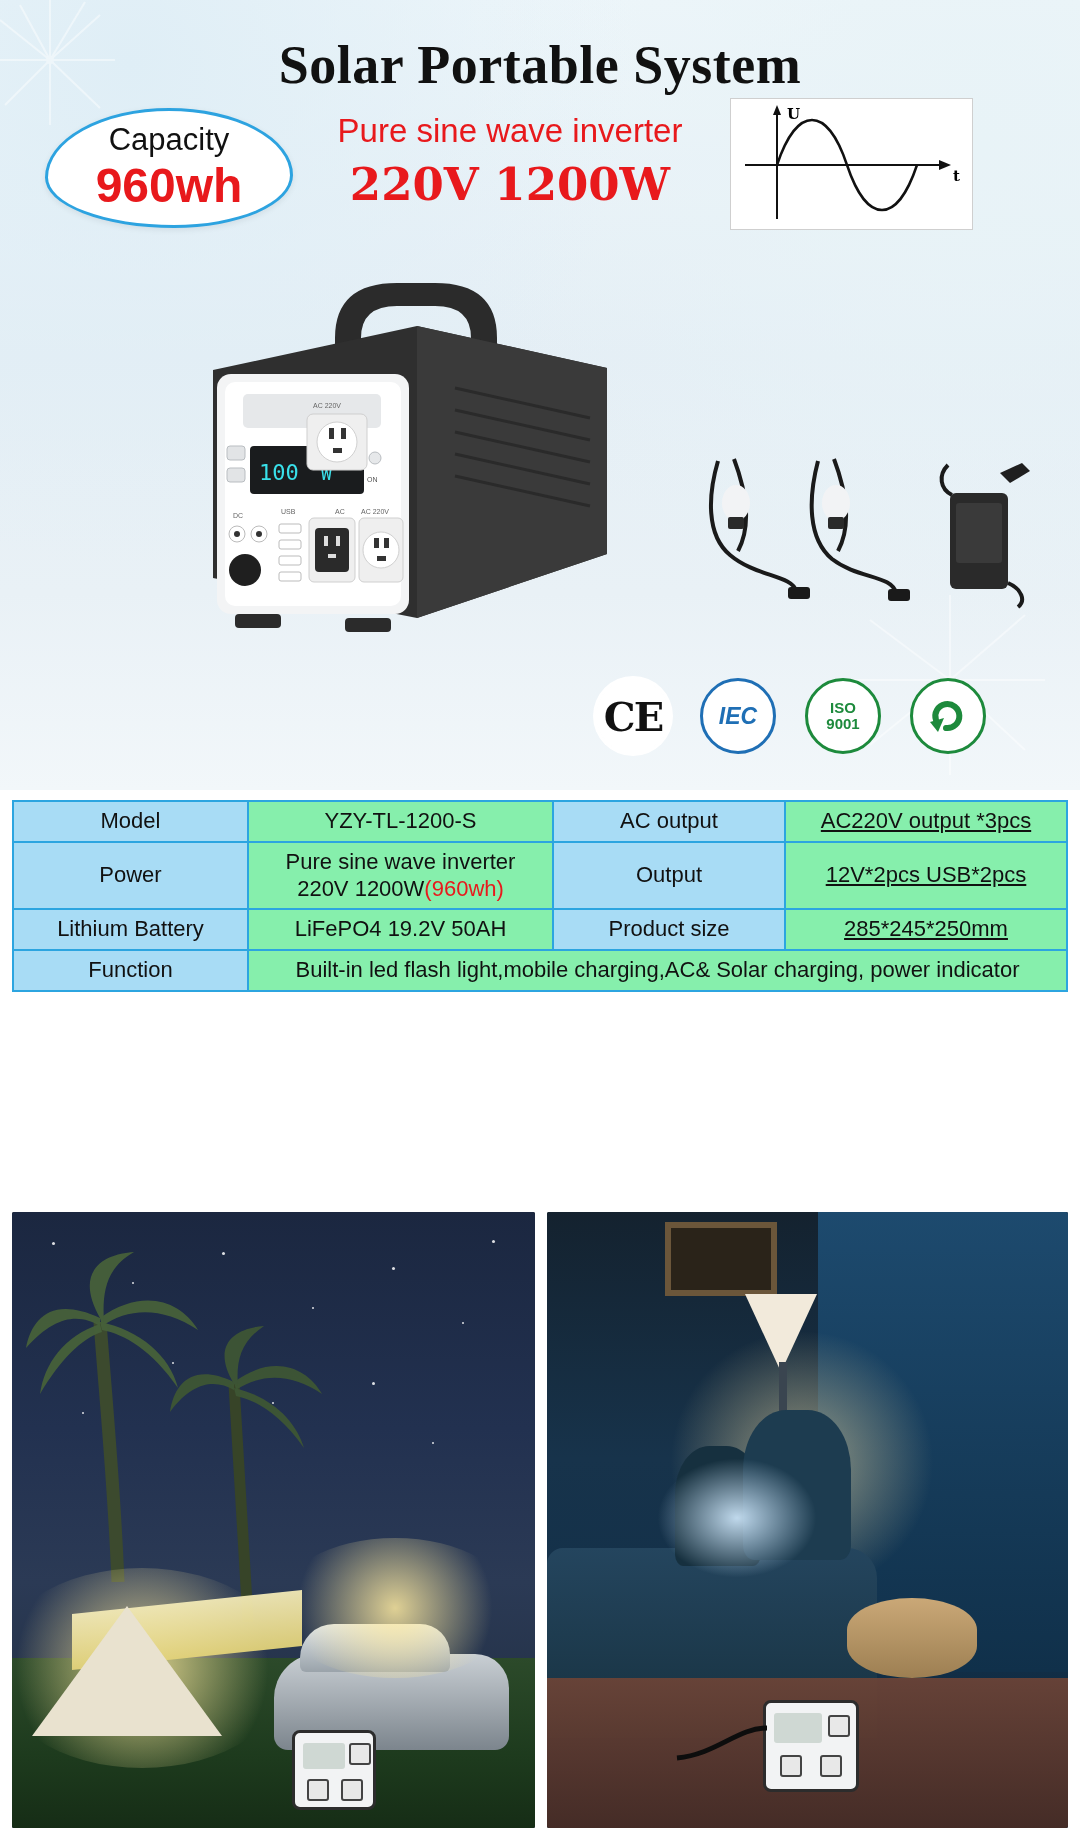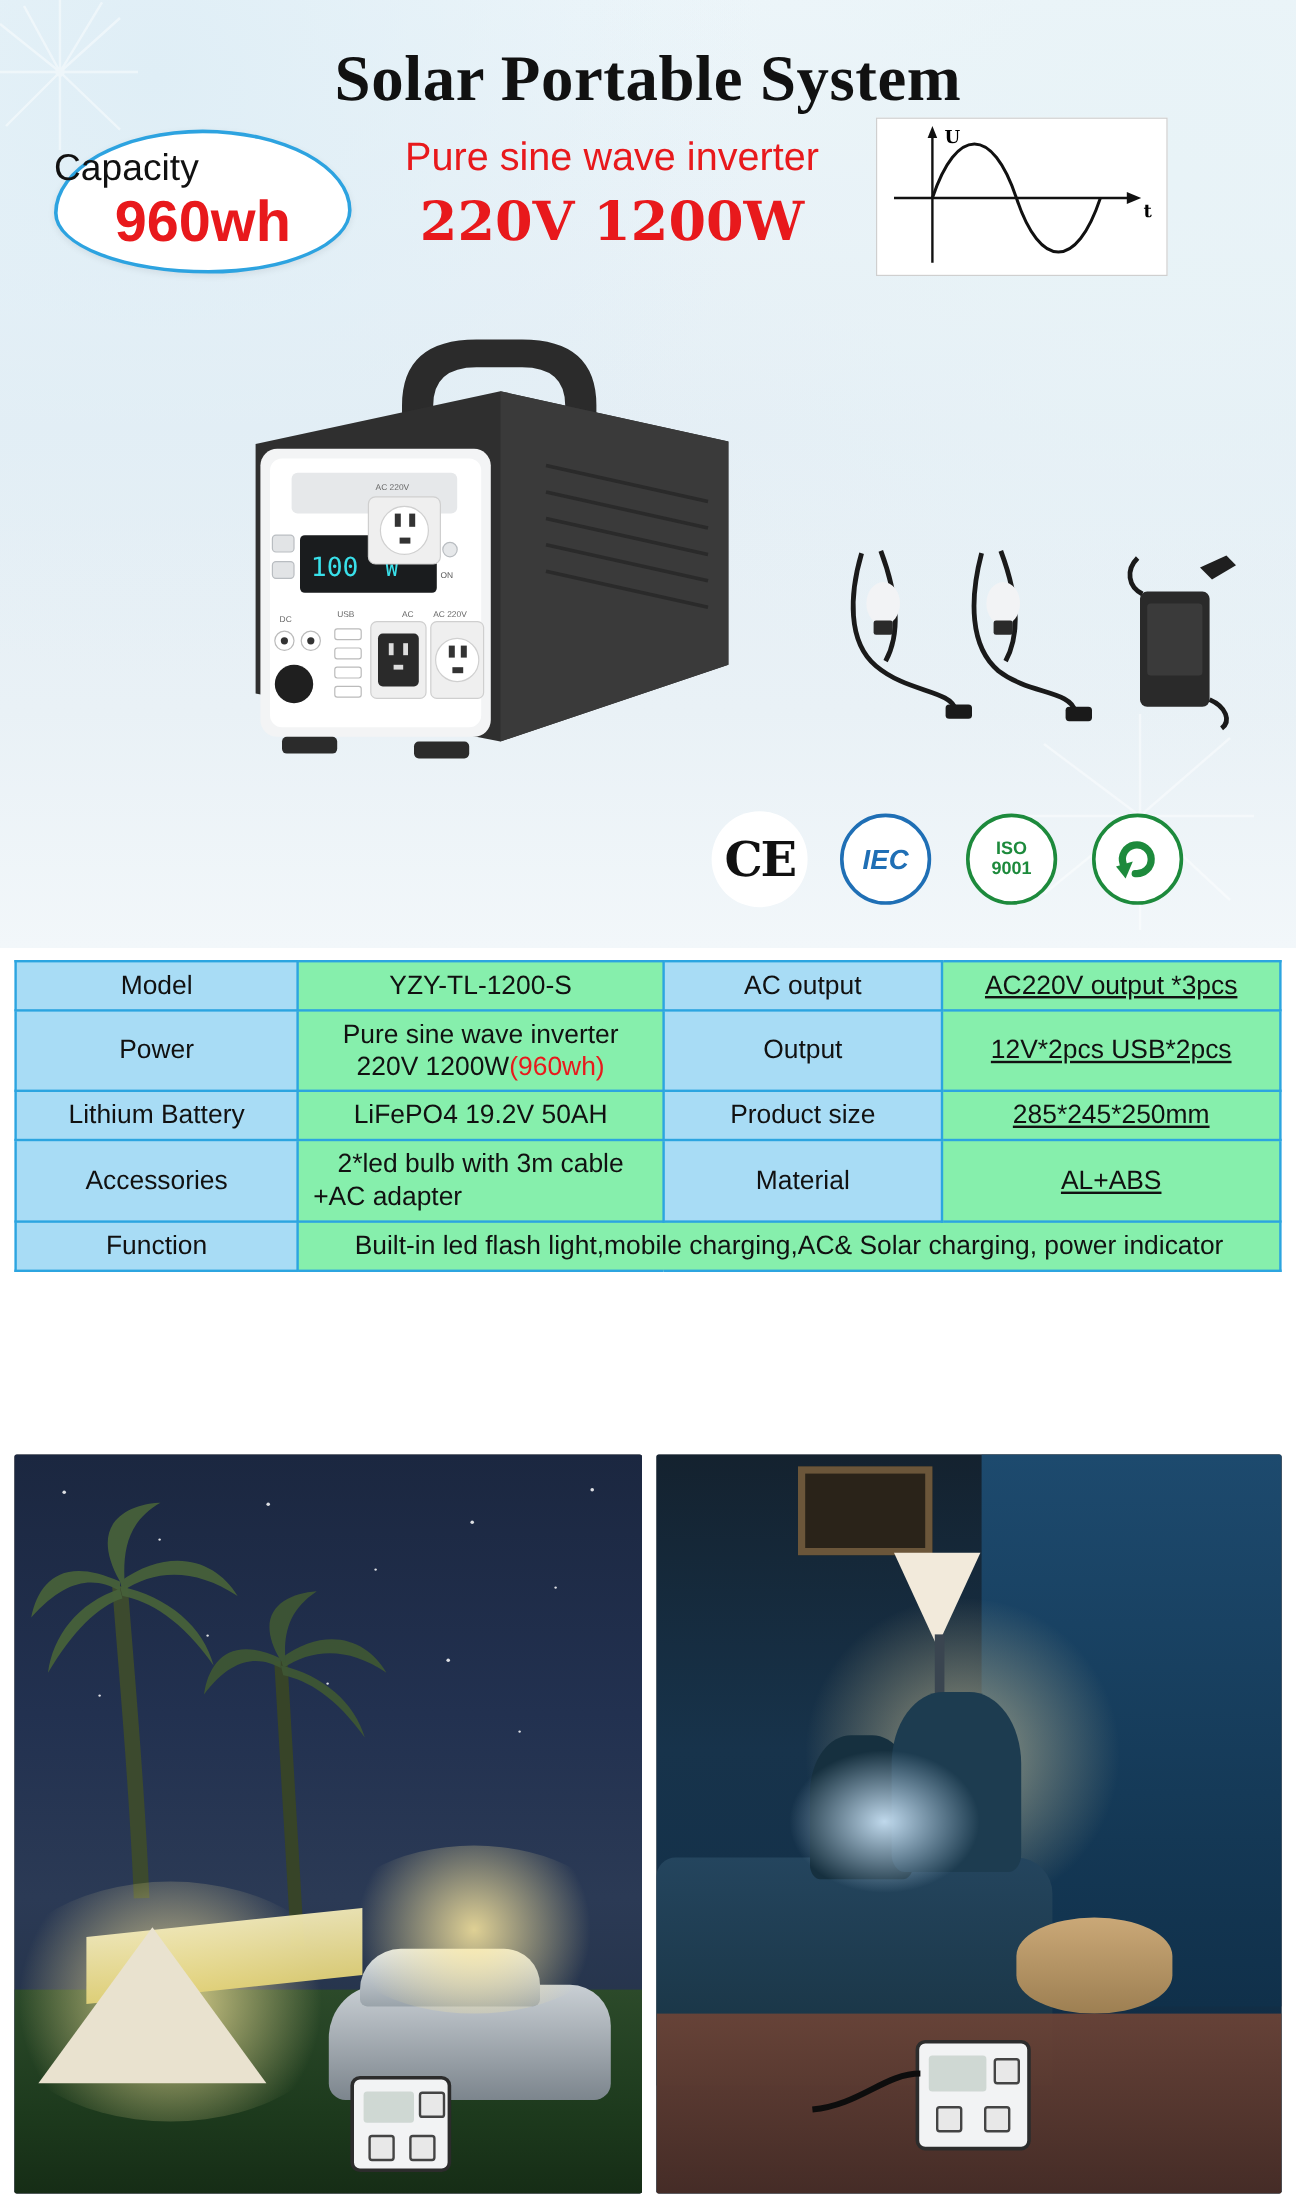--- a/index.html
+++ b/index.html
@@ -38,21 +38,21 @@
   }
   .cloud-badge .cloud-bg {
     position:absolute; inset:0;
     background:#fff;
     border:3px solid #2da3e0;
     border-radius:50% 50% 48% 52% / 58% 56% 44% 42%;
     box-shadow:0 2px 6px rgba(0,0,0,.08);
   }
   .cloud-badge .cap-label {
     position:absolute; top:14px; left:0; width:100%;
-    font-size:31px; color:#111;
+    text-align:center; font-size:31px; color:#111;
   }
   .cloud-badge .cap-value {
     position:absolute; top:50px; left:0; width:100%;
     text-align:center; font-size:48px; font-weight:bold; color:#e8191c;
   }
 
   .inverter-line {
     position:absolute; left:300px; top:112px; width:420px;
     text-align:center; font-size:33px; color:#e8191c;
   }
@@ -410,29 +410,20 @@
         <td class="lbl2">Output</td>
         <td class="val2">12V*2pcs USB*2pcs</td>
       </tr>
       <tr>
         <td class="lbl">Lithium Battery</td>
         <td class="val">LiFePO4 19.2V 50AH</td>
         <td class="lbl2">Product size</td>
         <td class="val2">285*245*250mm</td>
       </tr>
       <tr>
-        <td class="lbl">Accessories</td>
-        <td class="val">
-          <div>2*led bulb with 3m cable</div>
-          <div style="text-align:left;padding-left:4px;">+AC adapter</div>
-        </td>
-        <td class="lbl2">Material</td>
-        <td class="val2">AL+ABS</td>
-      </tr>
-      <tr>
         <td class="lbl">Function</td>
         <td class="left" colspan="3">Built-in led flash light,mobile charging,AC&amp; Solar charging, power indicator</td>
       </tr>
     </tbody>
   </table>
 </div>
 
 <div class="photos">
 
   <div class="photo left-ph">

